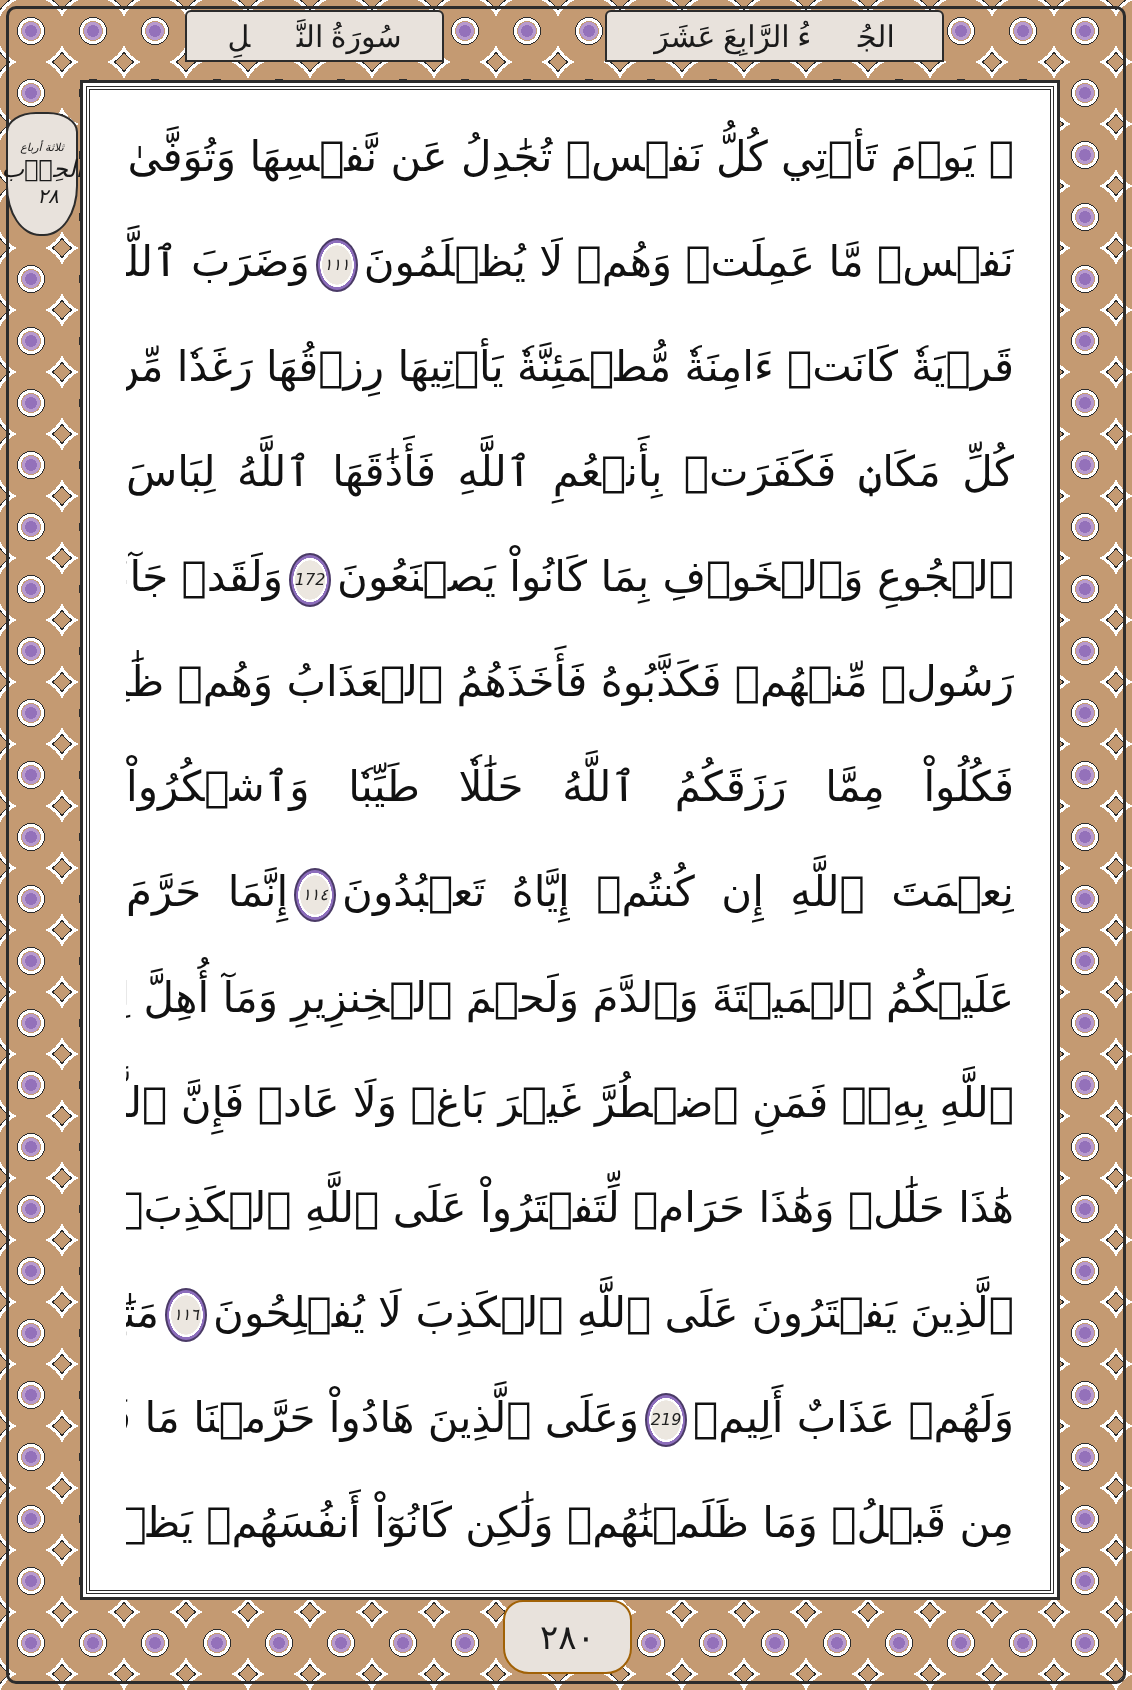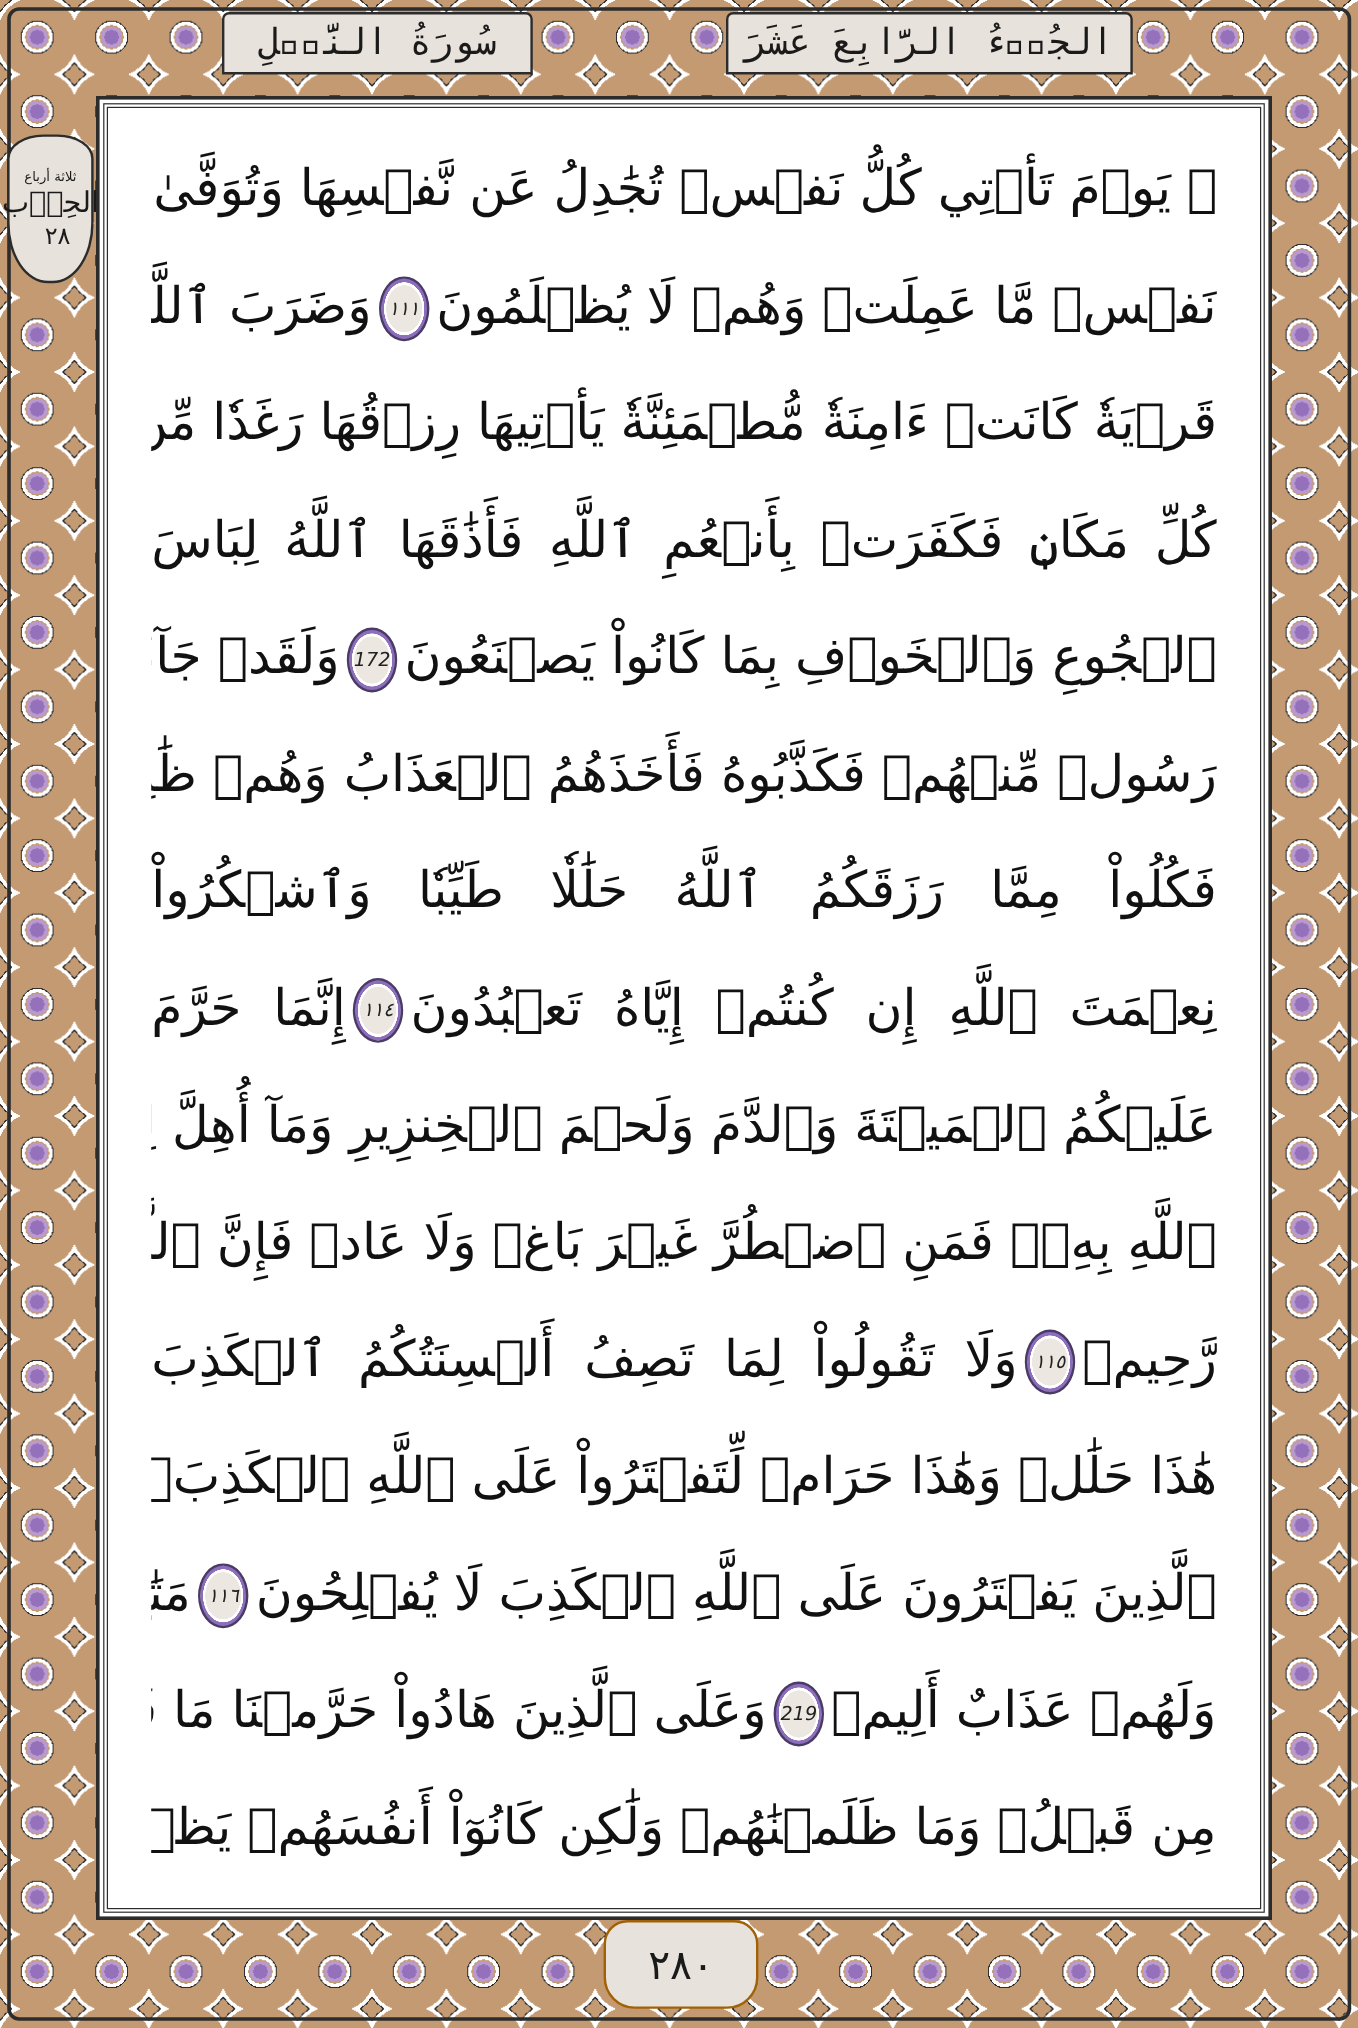--- a/index.html
+++ b/index.html
@@ -26,21 +26,21 @@
     position:absolute; left:6px; top:6px; right:6px; bottom:6px;
     border:3px solid #2c2c2c; border-radius:10px; pointer-events:none;
   }
   
   .cartouche {
     position:absolute; top:10px; height:48px;
     background:#e8e2dc;
     border:2px solid #2c2c2c;
     border-top-left-radius:6px; border-top-right-radius:6px;
     display:flex; align-items:center; justify-content:center;
-    font-family:Liberation Mono, monospace; font-size:30px; color:#1a1a1a;
+    font-family:Liberation Serif, serif; font-size:30px; color:#1a1a1a;
     direction:rtl;
   }
   .cart-surah { left:185px; width:255px; }
   .cart-juz { left:605px; width:335px; }
   
   .page {
     position:absolute; left:86px; top:86px; width:960px; height:1500px;
     background:#ffffff;
     border:4px double #2c2c2c;
     box-shadow: 0 0 0 3px #ffffff, 0 0 0 6px #2c2c2c;
@@ -62,21 +62,21 @@
     background:radial-gradient(ellipse at center, #ece7e0 0 55%, #ffffff 56% 62%, #8d6ebc 63% 100%);
     border:2px solid #4a3a66;
     font-size:16px; color:#222; direction:rtl; line-height:1;font-style:italic;
   }
   
   .hizb-tab {
     position:absolute; left:6px; top:112px; width:68px; height:120px;
     background:#e8e2dc; border:2px solid #2c2c2c;
     border-radius:30px 30px 34px 34px / 20px 20px 50px 50px;
     display:flex; flex-direction:column; align-items:center; justify-content:center;
-    font-family:"DejaVu Serif", serif; color:#1a1a1a; direction:rtl;
+    font-family:"DejaVu Serif", serif; color:#1a1a1a; direction:rtl;font-style:italic;
   }
   .hizb-small { font-size:11px; }
   .hizb-big { font-size:24px; line-height:30px; }
   .hizb-num { font-size:20px;margin-left:12px; }
   
   .page-number {
     position:absolute; left:503px; top:1600px; width:125px; height:70px;
     background:#e8e2dc; border:2px solid #a16207; border-radius:20px 20px 26px 26px;
     display:flex; align-items:center; justify-content:center;
     font-family:"DejaVu Serif", serif; font-size:34px; color:#1a1a1a; direction:rtl;
@@ -107,21 +107,20 @@
     <div class="line"><span>۞ يَوۡمَ تَأۡتِي كُلُّ نَفۡسٖ تُجَٰدِلُ عَن نَّفۡسِهَا وَتُوَفَّىٰ كُلُّ</span></div>
     <div class="line"><span>نَفۡسٖ مَّا عَمِلَتۡ وَهُمۡ لَا يُظۡلَمُونَ</span><span class="ayah-marker">١١١</span><span>وَضَرَبَ ٱللَّهُ مَثَلٗا</span></div>
     <div class="line"><span>قَرۡيَةٗ كَانَتۡ ءَامِنَةٗ مُّطۡمَئِنَّةٗ يَأۡتِيهَا رِزۡقُهَا رَغَدٗا مِّن</span></div>
     <div class="line"><span>كُلِّ مَكَانٖ فَكَفَرَتۡ بِأَنۡعُمِ ٱللَّهِ فَأَذَٰقَهَا ٱللَّهُ لِبَاسَ</span></div>
     <div class="line"><span>ٱلۡجُوعِ وَٱلۡخَوۡفِ بِمَا كَانُواْ يَصۡنَعُونَ</span><span class="ayah-marker">172</span><span>وَلَقَدۡ جَآءَهُمۡ</span></div>
     <div class="line"><span>رَسُولٞ مِّنۡهُمۡ فَكَذَّبُوهُ فَأَخَذَهُمُ ٱلۡعَذَابُ وَهُمۡ ظَٰلِمُونَ</span></div>
     <div class="line"><span>فَكُلُواْ مِمَّا رَزَقَكُمُ ٱللَّهُ حَلَٰلٗا طَيِّبٗا وَٱشۡكُرُواْ</span></div>
     <div class="line"><span>نِعۡمَتَ ٱللَّهِ إِن كُنتُمۡ إِيَّاهُ تَعۡبُدُونَ</span><span class="ayah-marker">١١٤</span><span>إِنَّمَا حَرَّمَ</span></div>
     <div class="line"><span>عَلَيۡكُمُ ٱلۡمَيۡتَةَ وَٱلدَّمَ وَلَحۡمَ ٱلۡخِنزِيرِ وَمَآ أُهِلَّ لِغَيۡرِ</span></div>
     <div class="line"><span>ٱللَّهِ بِهِۦۖ فَمَنِ ٱضۡطُرَّ غَيۡرَ بَاغٖ وَلَا عَادٖ فَإِنَّ ٱللَّهَ غَفُورٞ</span></div>
-    <div class="line"><span>رَّحِيمٞ</span><span class="ayah-marker">١١٥</span><span>وَلَا تَقُولُواْ لِمَا تَصِفُ أَلۡسِنَتُكُمُ ٱلۡكَذِبَ</span></div>
     <div class="line"><span>هَٰذَا حَلَٰلٞ وَهَٰذَا حَرَامٞ لِّتَفۡتَرُواْ عَلَى ٱللَّهِ ٱلۡكَذِبَۚ إِنَّ</span></div>
     <div class="line"><span>ٱلَّذِينَ يَفۡتَرُونَ عَلَى ٱللَّهِ ٱلۡكَذِبَ لَا يُفۡلِحُونَ</span><span class="ayah-marker">١١٦</span><span>مَتَٰعٞ قَلِيلٞ</span></div>
     <div class="line"><span>وَلَهُمۡ عَذَابٌ أَلِيمٞ</span><span class="ayah-marker">219</span><span>وَعَلَى ٱلَّذِينَ هَادُواْ حَرَّمۡنَا مَا قَصَصۡنَا عَلَيۡكَ</span></div>
     <div class="line"><span>مِن قَبۡلُۖ وَمَا ظَلَمۡنَٰهُمۡ وَلَٰكِن كَانُوٓاْ أَنفُسَهُمۡ يَظۡلِمُونَ</span></div>
   </div>
 </div>
 
 <div class="page-number">
   <span>٢٨٠</span>
 </div>

